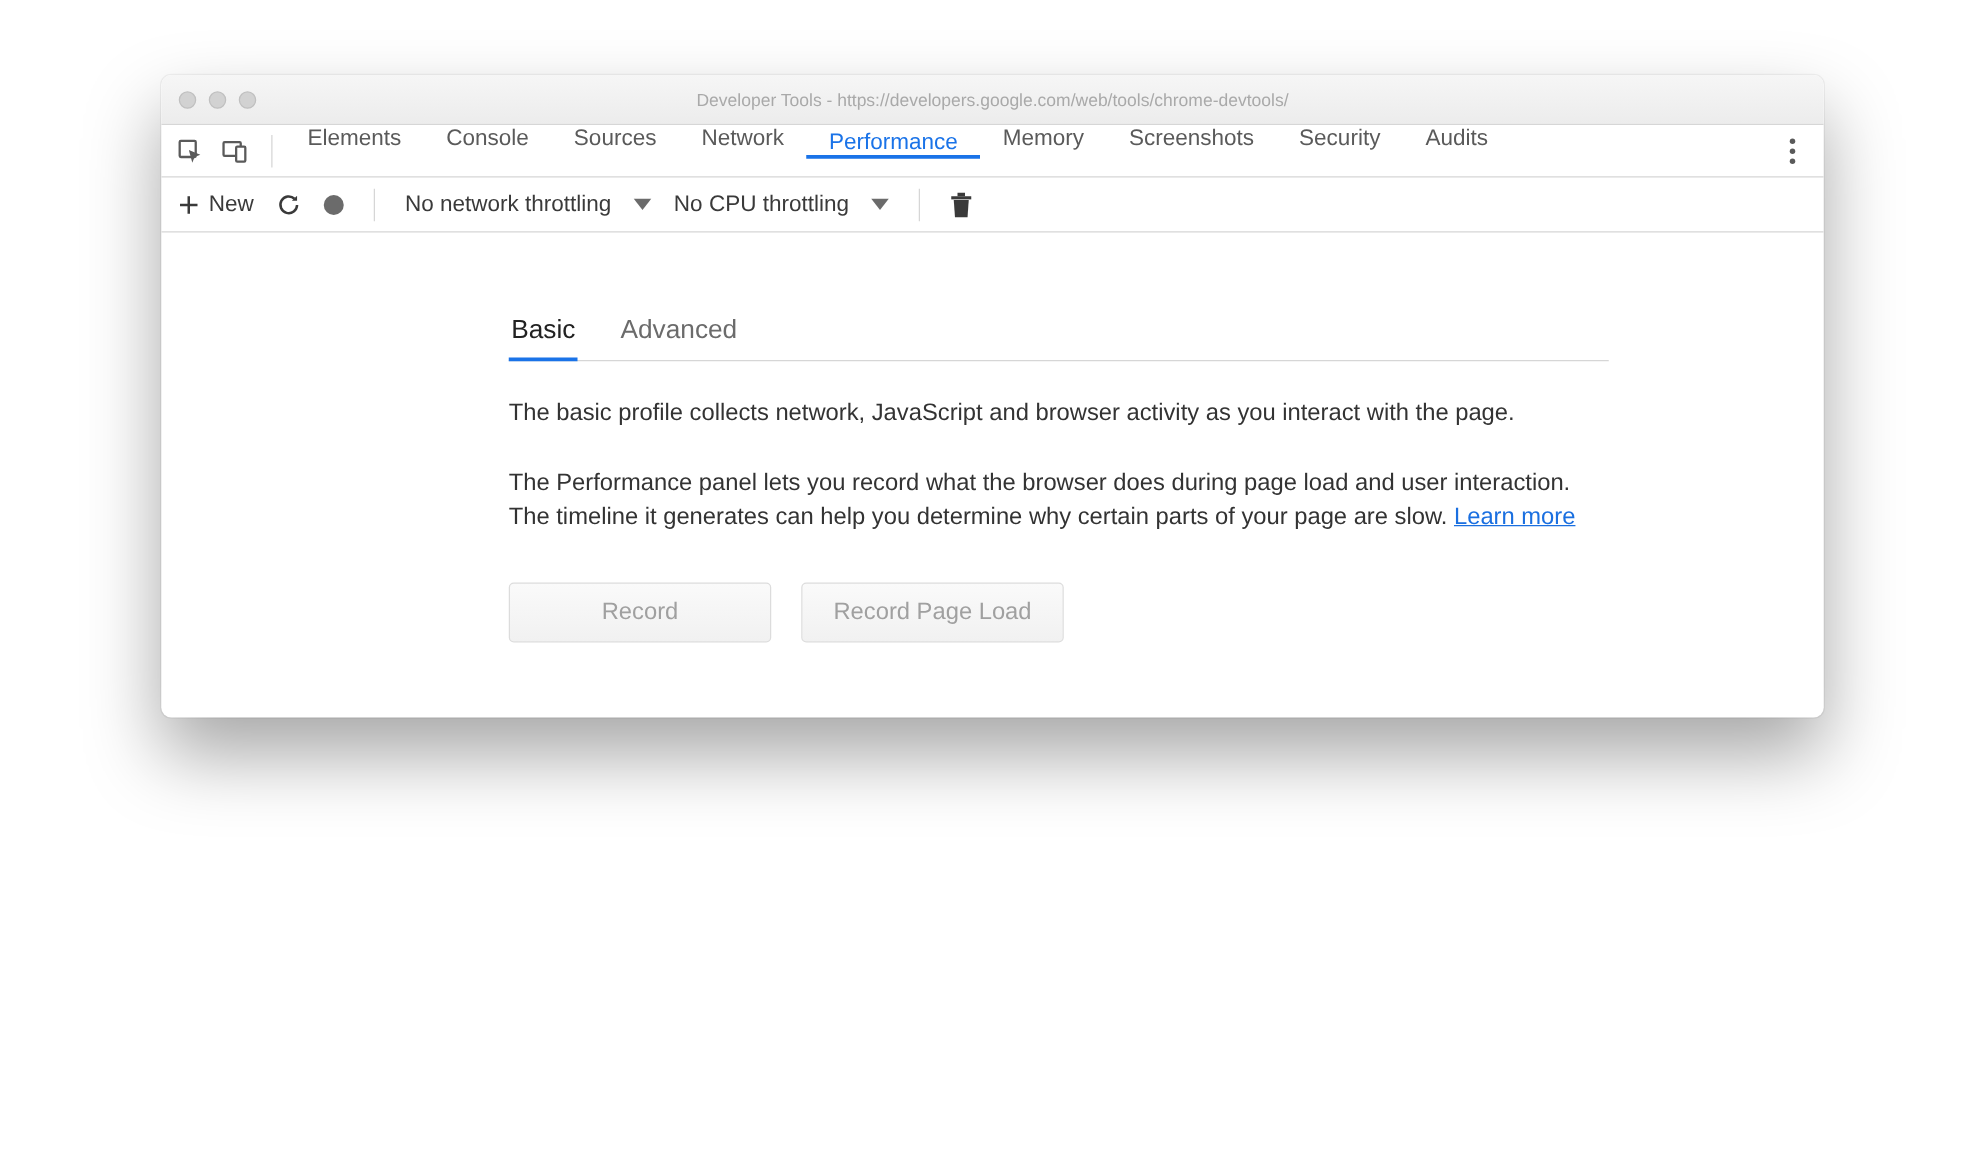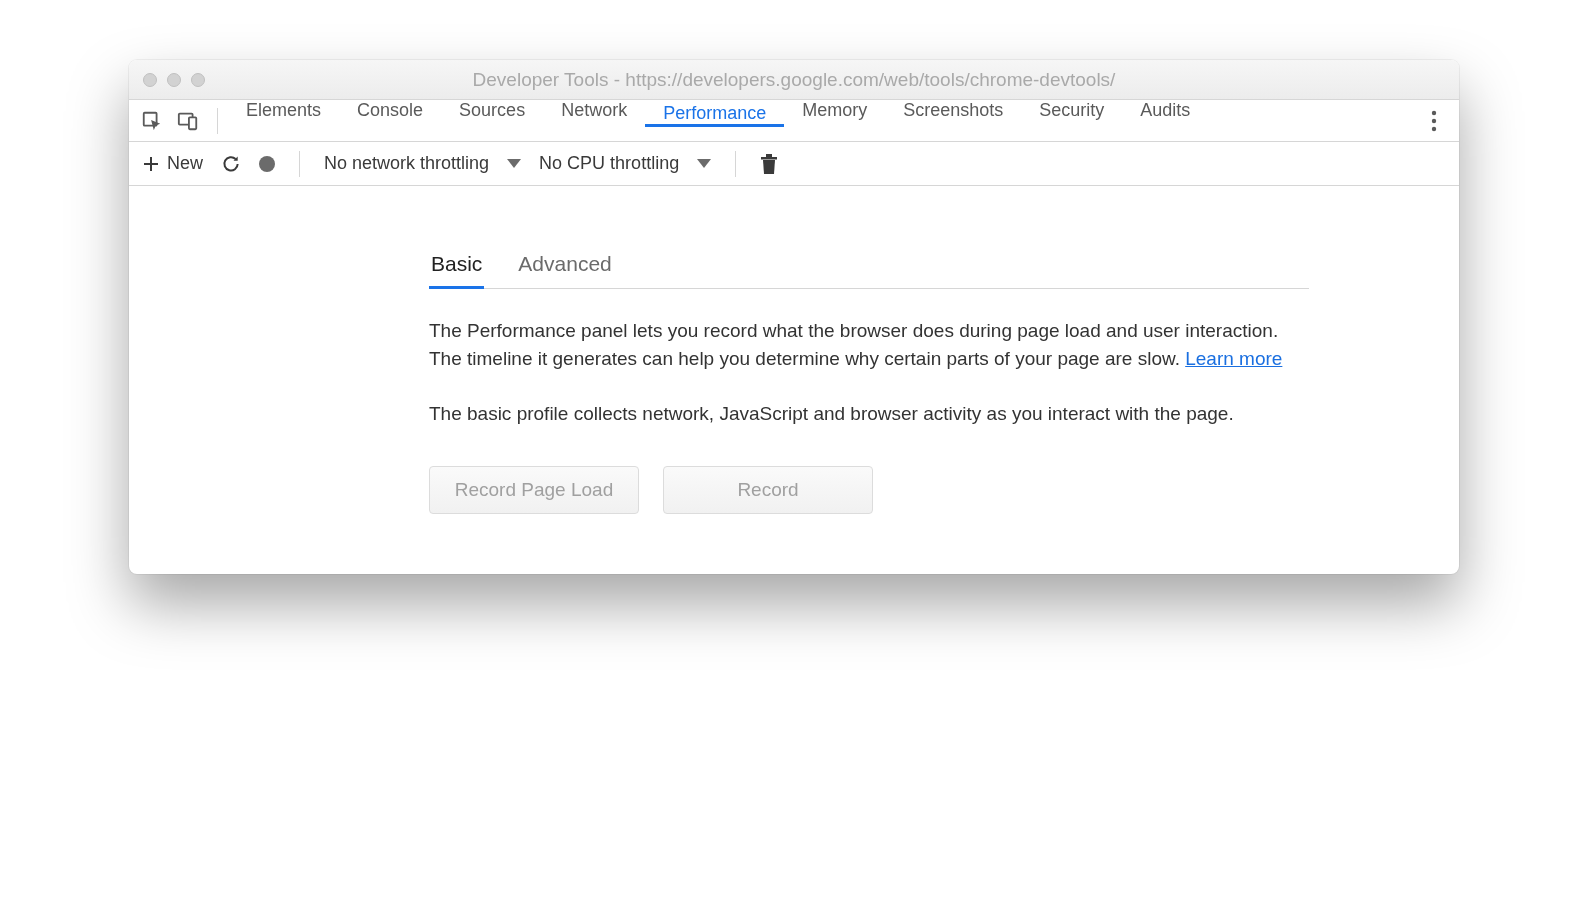--- a/index.html
+++ b/index.html
@@ -21,21 +21,21 @@
     border-bottom: 1px solid #d6d6d6;
     display: flex;
     align-items: center;
     padding: 0 14px;
     position: relative;
   }
   .traffic { display: flex; gap: 10px; }
   .dot { width: 14px; height: 14px; border-radius: 50%; background: #d2d2d2; border: 1px solid #c0c0c0; }
   .title-text {
     position: absolute; left: 0; right: 0; text-align: center;
-    font-size: 19px; color: #a9a9a9;
+    font-size: 14px; color: #a9a9a9;
     pointer-events: none;
   }
 
   
   .tabs-row {
     height: 42px;
     border-bottom: 1px solid #d6d6d6;
     display: flex;
     align-items: stretch;
     padding: 0 8px;
@@ -68,21 +68,21 @@
   .dropdown-caret {
     display: inline-block; width: 0; height: 0;
     border-left: 7px solid transparent; border-right: 7px solid transparent;
     border-top: 9px solid #6b6b6b; margin-left: 10px;
   }
   .record-dot { width: 16px; height: 16px; border-radius: 50%; background: #6b6b6b; }
   .plus-icon svg, .reload-icon svg, .trash-icon svg, .inspect-icon svg, .device-icon svg, .kebab svg { display: block; }
 
   
   .content {
-    padding: 60px 90px 60px 110px;
+    padding: 60px 90px 60px 88px;
   }
   .inner { max-width: 880px; margin: 0 auto 0 190px; }
 
   .subtabs {
     display: flex; gap: 32px;
     border-bottom: 1px solid #d6d6d6;
     font-size: 21px;
   }
   .subtab { padding: 6px 2px 10px 2px; color: #6b6b6b; cursor: default; }
   .subtab.active { color: #222; border-bottom: 3px solid #1a73e8; margin-bottom: -1px; font-weight: 500; }
@@ -217,33 +217,33 @@
   </div>
 
   <div class="content">
     <div class="inner">
 
       <div class="subtabs">
         <div class="subtab active"><span>Basic</span></div>
         <div class="subtab"><span>Advanced</span></div>
       </div>
 
+      <p class="para">The basic profile collects network, JavaScript and browser activity as you interact with the page.</p>
+
       <p class="para">
         <span>The Performance panel lets you record what the browser does during page load and user interaction. The timeline it generates can help you determine why certain parts of your page are slow.  </span>
         <span class="link">Learn more</span>
       </p>
 
-      <p class="para">The basic profile collects network, JavaScript and browser activity as you interact with the page.</p>
-
 
       <div class="buttons">
+        <div class="btn">
+            <span>Record</span>
+          </div>
         <div class="btn">
             <span>Record Page Load</span>
           </div>
-        <div class="btn">
-            <span>Record</span>
-          </div>
       </div>
 
     </div>
   </div>
 
 </div>
 
 </body></html>

